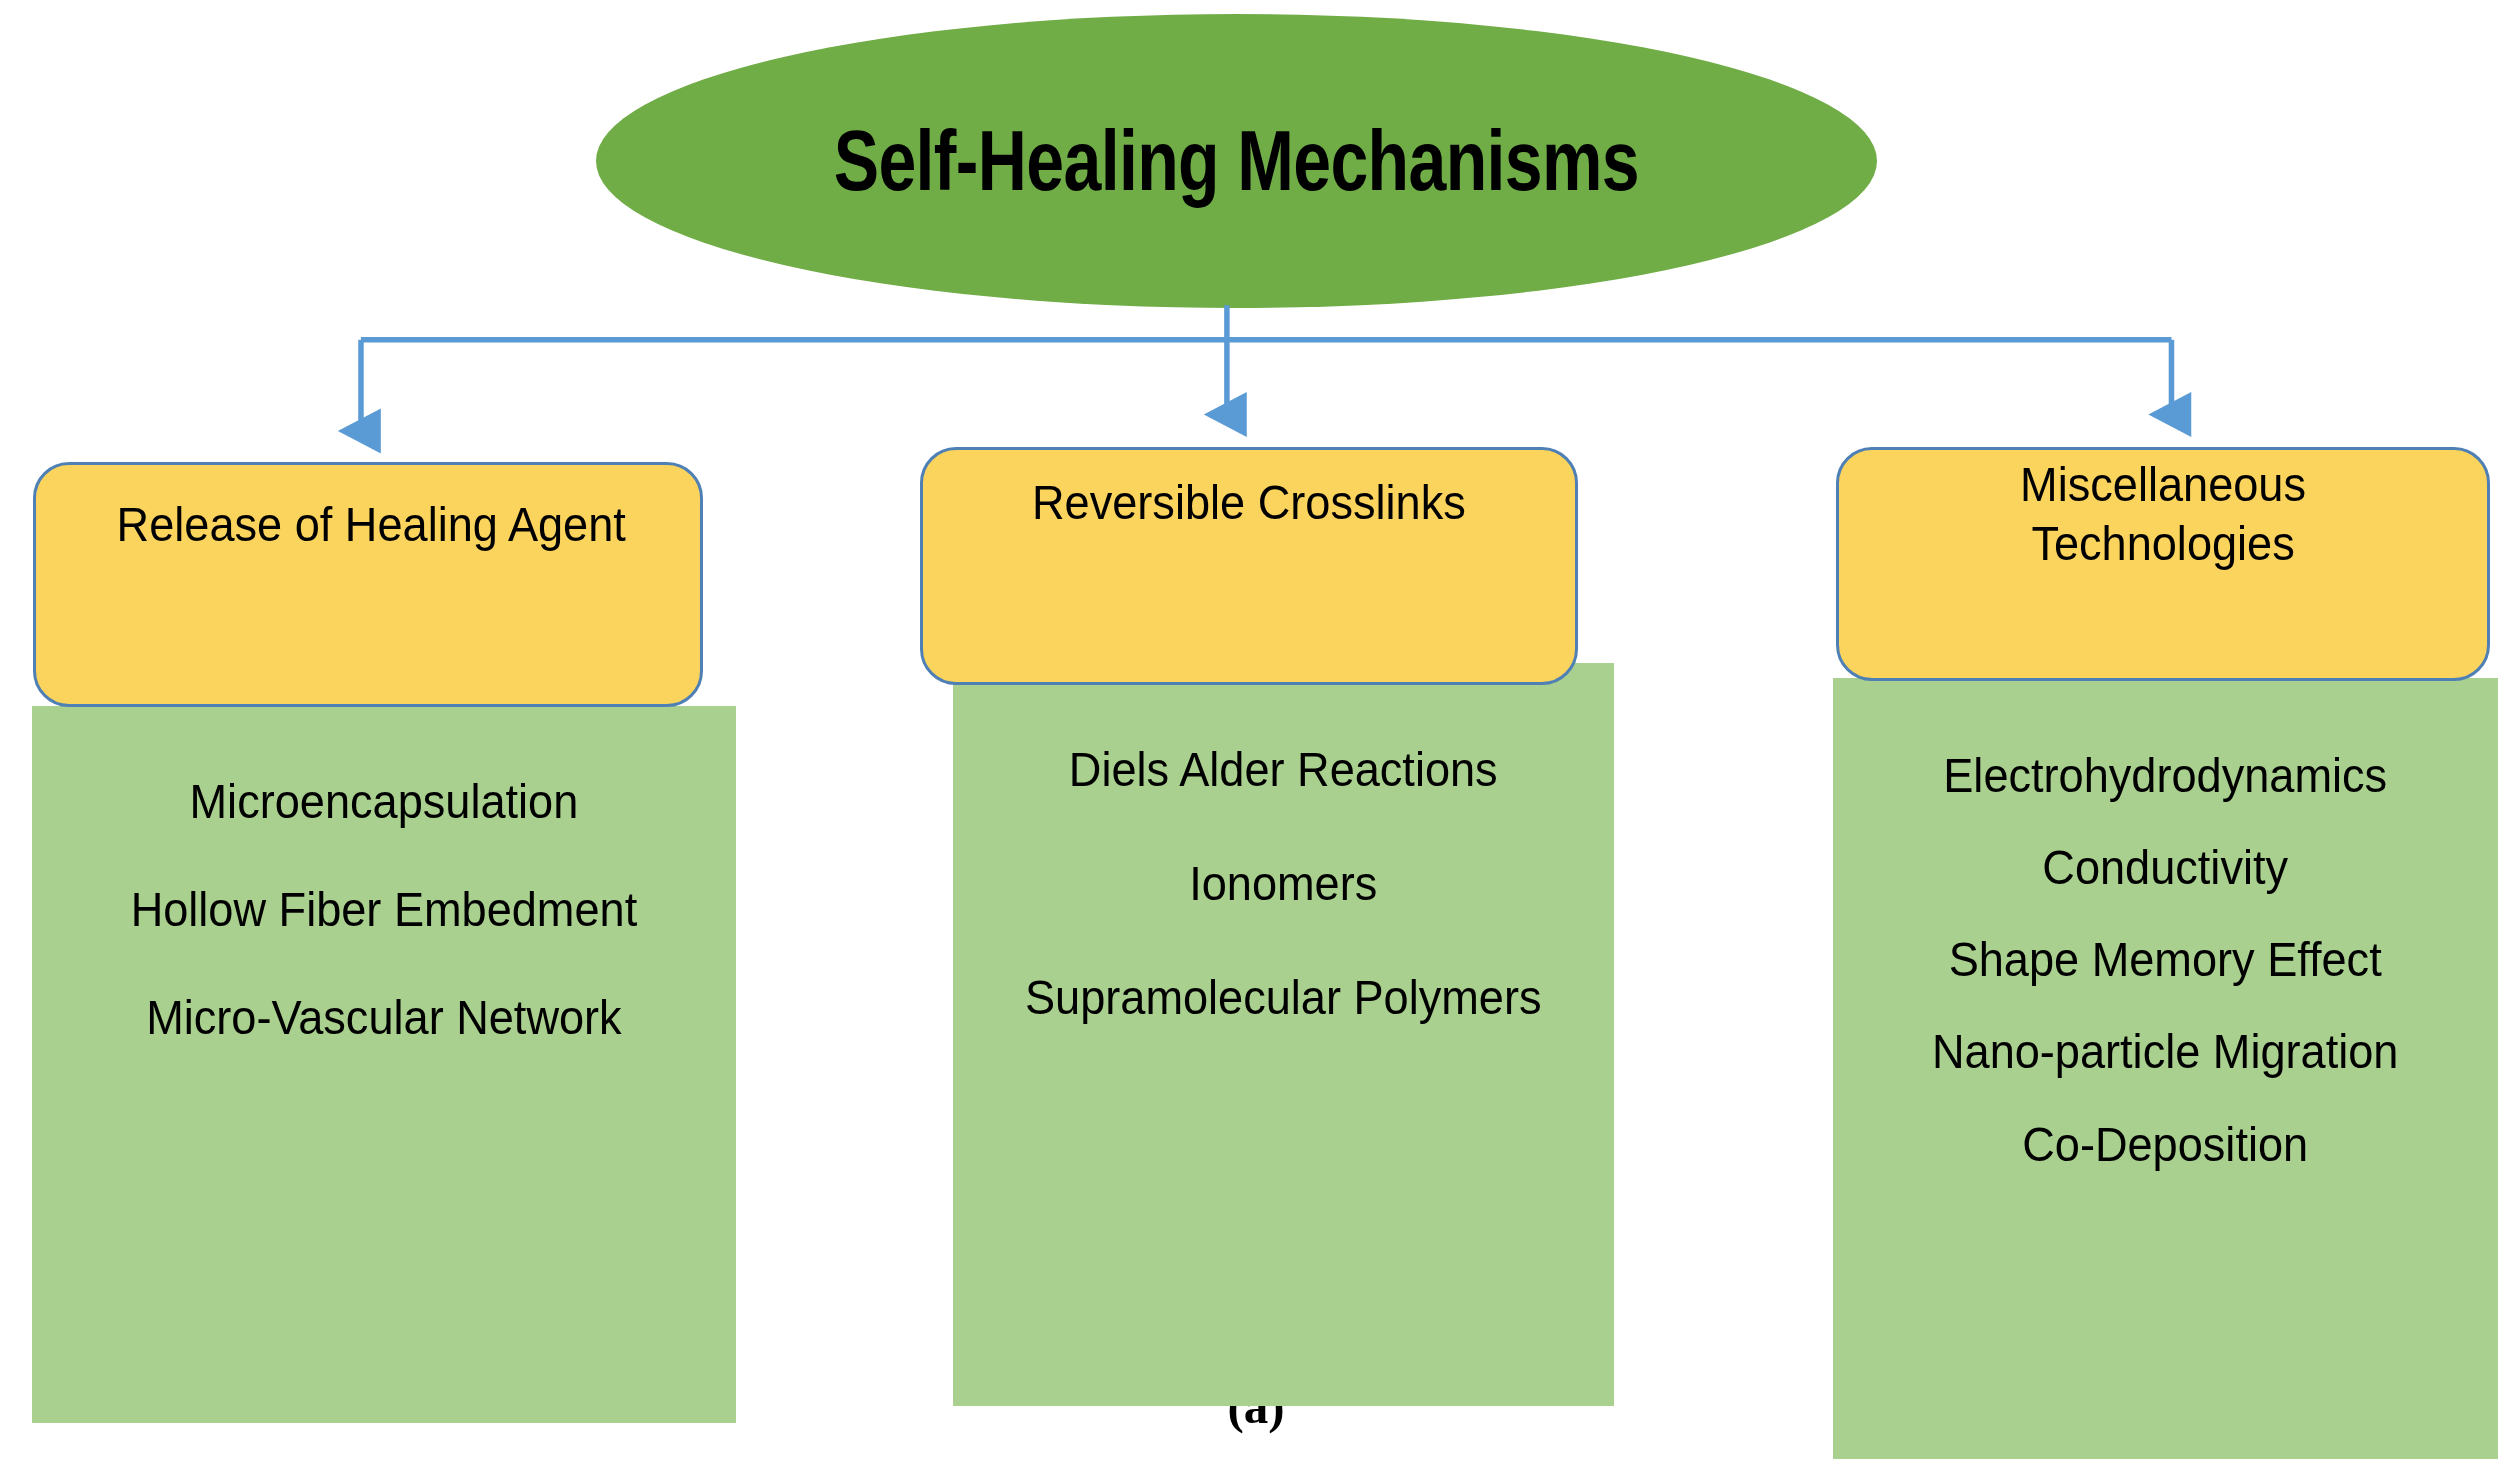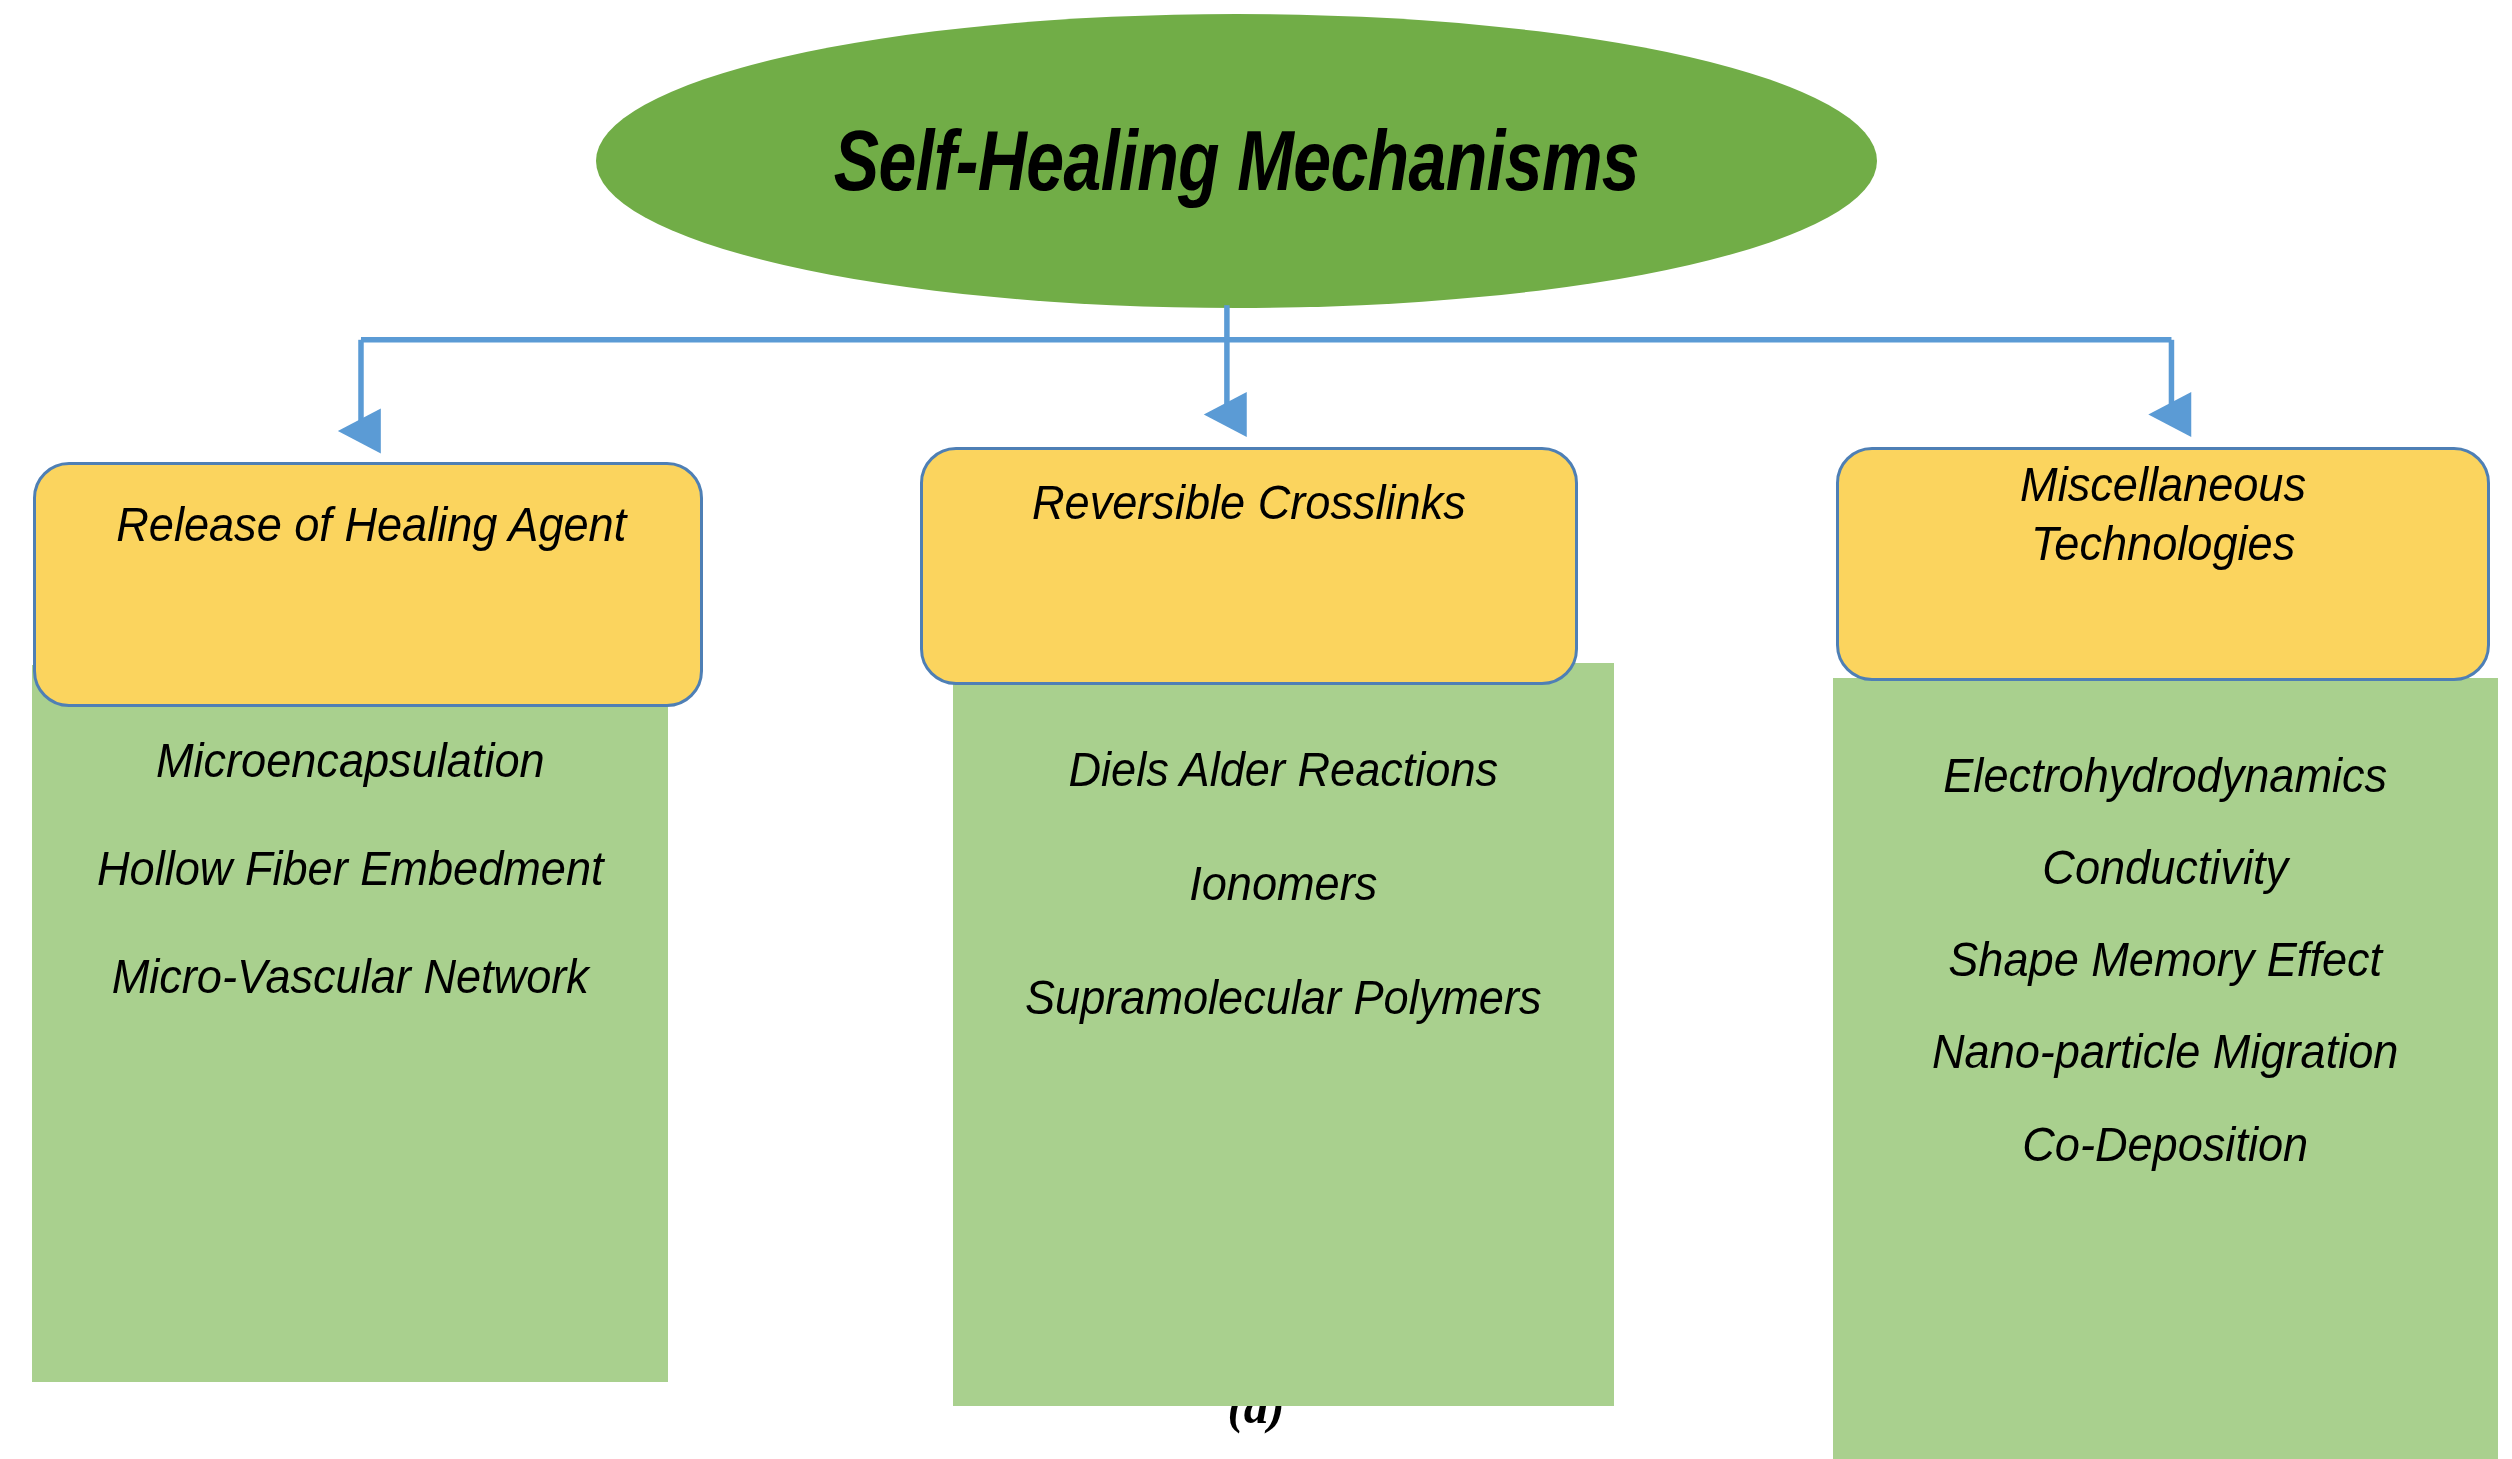--- a/index.html
+++ b/index.html
@@ -10,21 +10,20 @@
   }
   body {
     font-family: "Liberation Sans", sans-serif;
   }
   #canvas {
     position: relative;
     width: 2512px;
     height: 1459px;
     background: #ffffff;
     overflow: hidden;
-    font-style: italic;
   }
 
   
   .root-node {
     position: absolute;
     left: 596px;
     top: 14px;
     width: 1281px;
     height: 294px;
     background: #71AD47;
@@ -93,21 +92,21 @@
     font-size: 48px;
     font-weight: 400;
     text-align: center;
     line-height: 1.17;
     width: 96%;
     transform: scaleX(0.94);
   }
 
   
   #col-1 .cat-box   { left: 33px;  top: 462px;  width: 670px;  height: 245px; padding-top: 31px; padding-left: 7px; }
-  #col-1 .items-box { left: 32px;  top: 665px;  width: 636px;  height: 717px; padding-top: 68px; }
+  #col-1 .items-box { left: 32px;  top: 706px;  width: 704px;  height: 717px; padding-top: 68px; }
   #col-1 .item:nth-of-type(1) { margin-bottom: 52px; }
   #col-1 .item:nth-of-type(2) { margin-bottom: 52px; }
 
   
   #col-2 .cat-box   { left: 920px; top: 447px;  width: 658px;  height: 238px; padding-top: 23.6px; }
   #col-2 .items-box { left: 953px; top: 663px;  width: 661px;  height: 743px; padding-top: 79px; }
   #col-2 .item:nth-of-type(1) { margin-bottom: 58px; }
   #col-2 .item:nth-of-type(2) { margin-bottom: 58px; }
 
   

